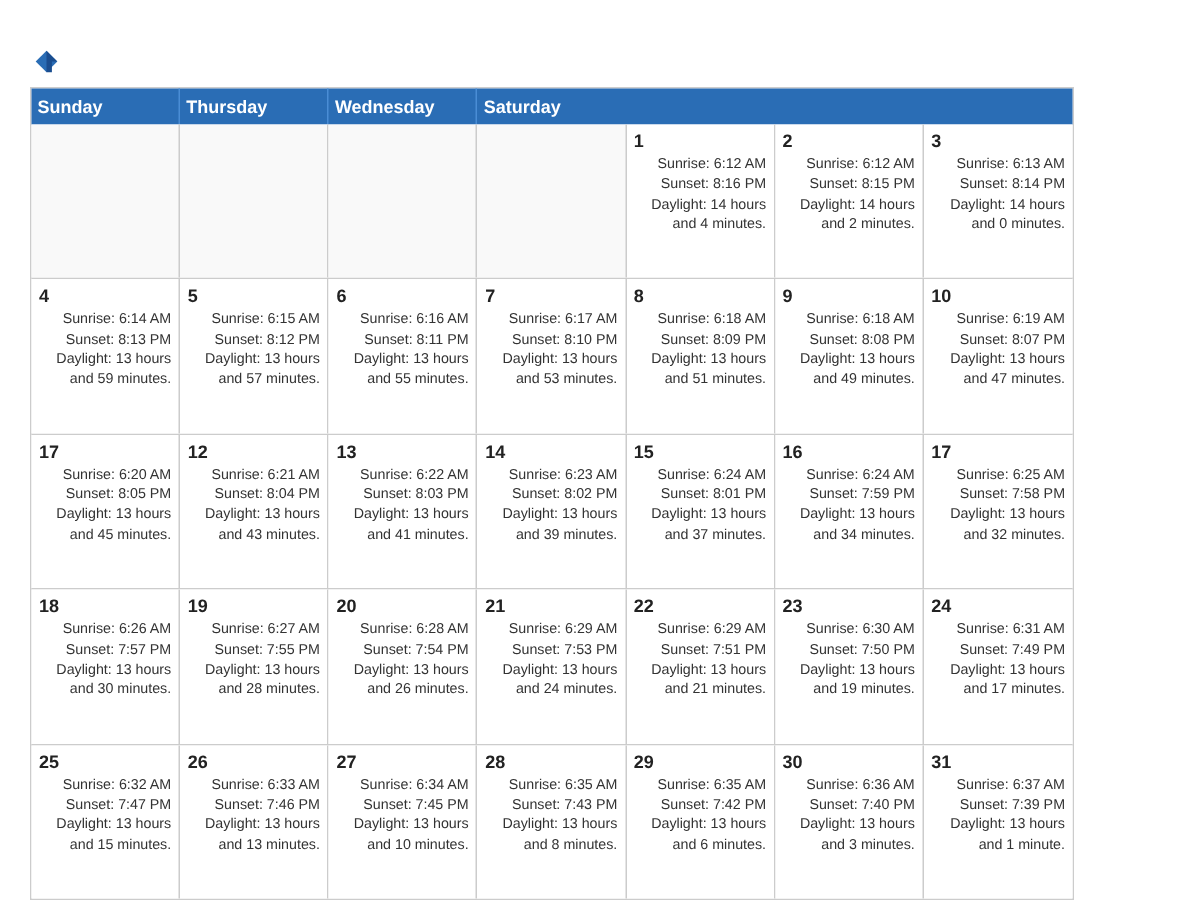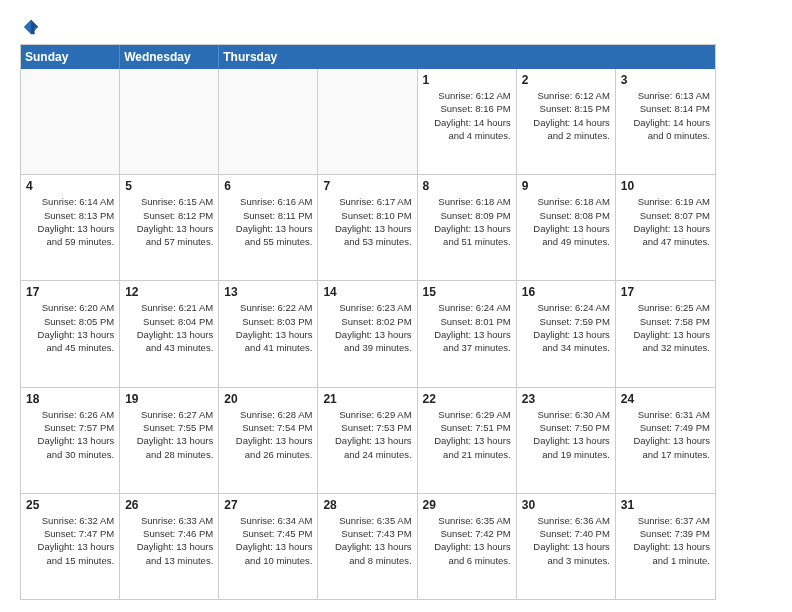--- a/index.html
+++ b/index.html
@@ -6,21 +6,21 @@
     body {
       font-family: Arial, sans-serif;
       background: #fff;
       width: 792px;
       height: 612px;
       overflow: hidden;
     }
     .page {
       width: 736px;
       height: 612px;
-      padding: 18px 20px 12px 20px;
+      padding: 32px 20px 12px 20px;
       display: flex;
       flex-direction: column;
     }
     .header {
       display: flex;
       align-items: flex-start;
       justify-content: space-between;
       margin-bottom: 8px;
     }
     .logo {
@@ -135,22 +135,23 @@
     </div>
     <div class="title-block">
       <div class="main-title"></div>
       <div class="subtitle"></div>
     </div>
   </div>
 
   <div class="cal-wrapper">
     <div class="cal-header" id="cal-header">
         <div class="cal-header-cell">Sunday</div>
+        <div class="cal-header-cell">Thursday</div>
         <div class="cal-header-cell">Wednesday</div>
-        <div class="cal-header-cell">Thursday</div>
+        <div class="cal-header-cell">Saturday</div>
       </div>
     <div class="cal-body" id="cal-body">
         <div class="cal-row">
           <div class="cal-cell empty"></div>
           <div class="cal-cell empty"></div>
           <div class="cal-cell empty"></div>
           <div class="cal-cell empty"></div>
           <div class="cal-cell">
             <span class="day-num">1</span>
             <div class="day-info">Sunrise: 6:12 AM<br>Sunset: 8:16 PM<br>Daylight: 14 hours<br>and 4 minutes.</div>

